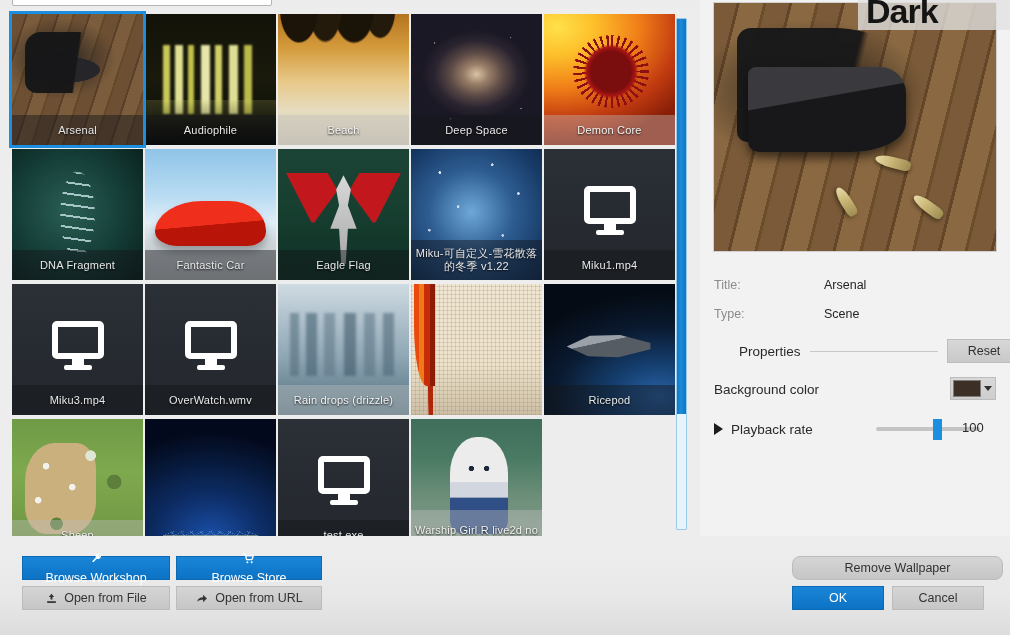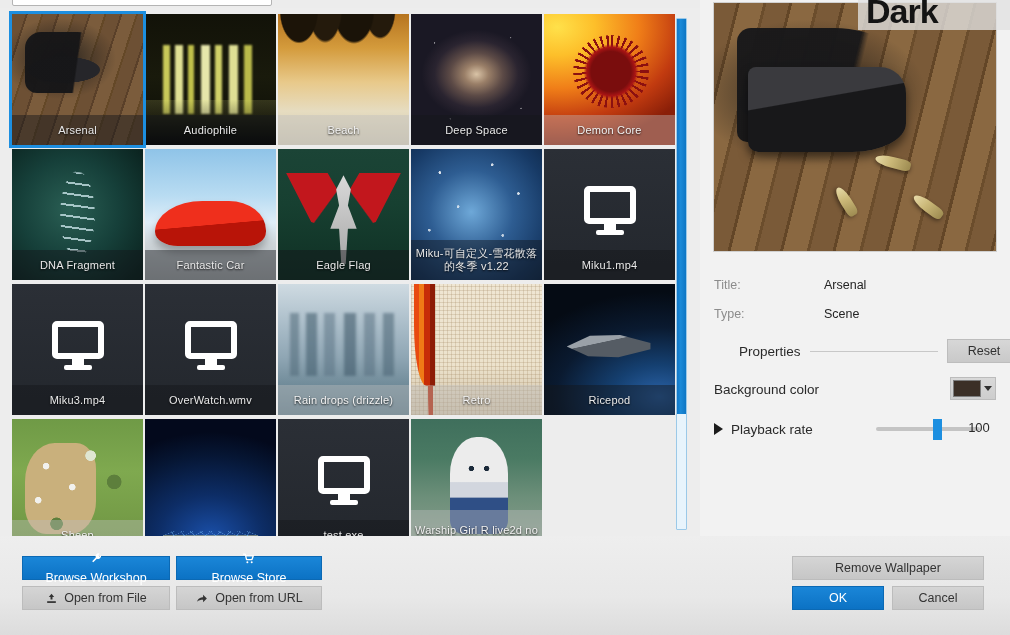--- a/index.html
+++ b/index.html
@@ -558,21 +558,21 @@
   .slider .thumb {
     position: absolute;
     left: 48%; top: -8px;
     width: 9px; height: 21px;
     background: #1d8fe0;
   }
   .playback-row .val {
     position: absolute;
     right: 0; top: 3px;
     width: 34px;
-    text-align: center;
+    text-align: left;
     font-size: 13px;
     color: #2a2a2a;
   }
 
   
   .bottom {
     position: absolute;
     left: 0; top: 536px;
     width: 1010px; height: 99px;
     background: linear-gradient(180deg, #eeeeee 0%, #e8e8e8 62%, #dcdcdc 100%);
@@ -597,21 +597,21 @@
   }
   .btn-grey {
     background: linear-gradient(180deg, #d5d5d5 0%, #c6c6c6 100%);
     color: #333333;
     border-color: #bcbcbc;
   }
   #btn-browse-workshop { left: 22px;  top: 20px; width: 148px; height: 24px; }
   #btn-browse-store    { left: 176px; top: 20px; width: 146px; height: 24px; }
   #btn-open-file       { left: 22px;  top: 50px; width: 148px; height: 24px; }
   #btn-open-url        { left: 176px; top: 50px; width: 146px; height: 24px; }
-  #btn-remove-wallpaper{ left: 792px; top: 20px; width: 192px; height: 24px; }
+  #btn-remove-wallpaper{ left: 792px; top: 20px; width: 211px; height: 24px; border-radius: 8px; }
   #btn-ok              { left: 792px; top: 50px; width: 92px; height: 24px; }
   #btn-cancel          { left: 892px; top: 50px; width: 92px; height: 24px; }
 
   .btn svg { flex: none; }
 </style>
 </head>
 <body>
 
 <div id="app">
 
@@ -683,21 +683,20 @@
             <div class="base"></div>
           </div>
           <div class="label">OverWatch.wmv</div>
         </div>
         <div class="tile">
           <div class="art art-rain"></div>
           <div class="label light-bg">Rain drops (drizzle)</div>
         </div>
         <div class="tile">
           <div class="art art-retro"></div>
-          <div class="label light-bg">Retro</div>
         </div>
         <div class="tile">
           <div class="art art-ricepod"></div>
           <div class="label">Ricepod</div>
         </div>
         <div class="tile">
           <div class="art art-sheep"></div>
           <div class="label light-bg">Sheep</div>
         </div>
         <div class="tile">

